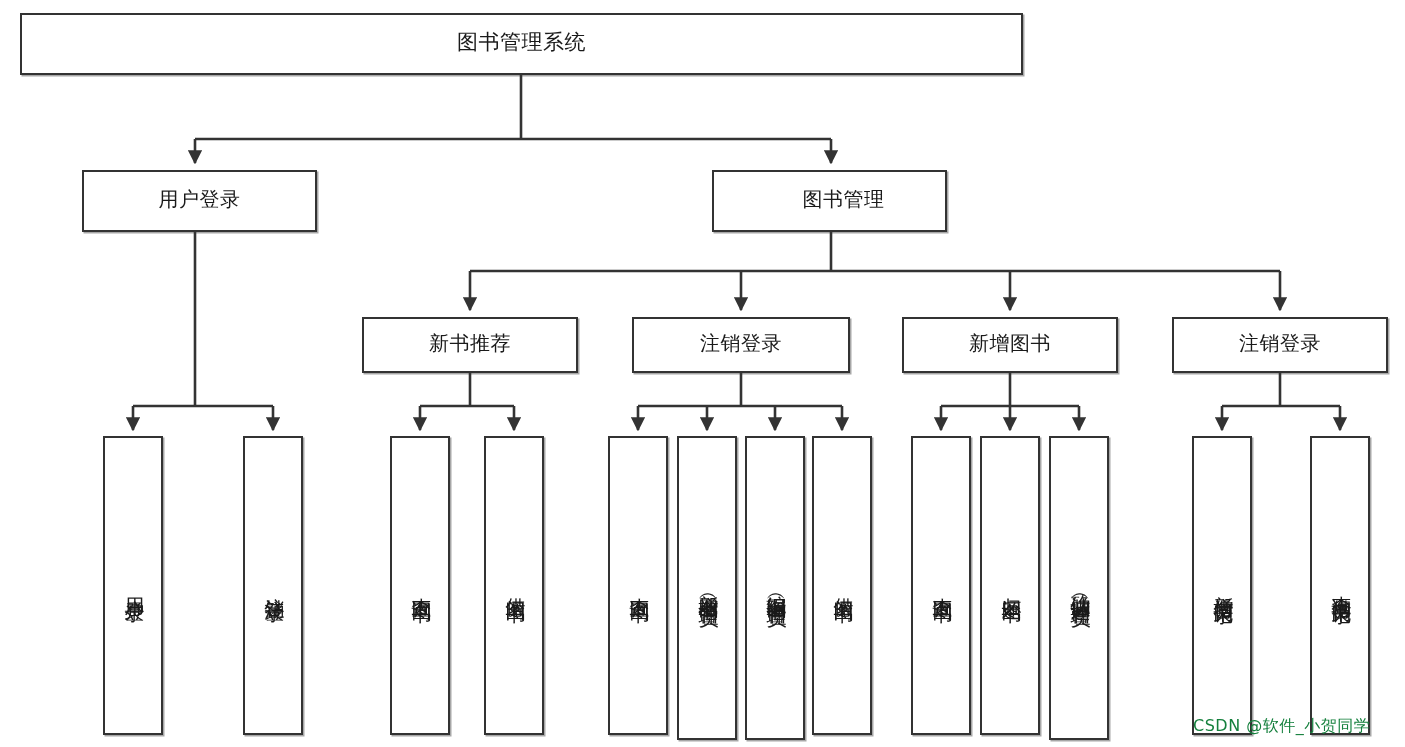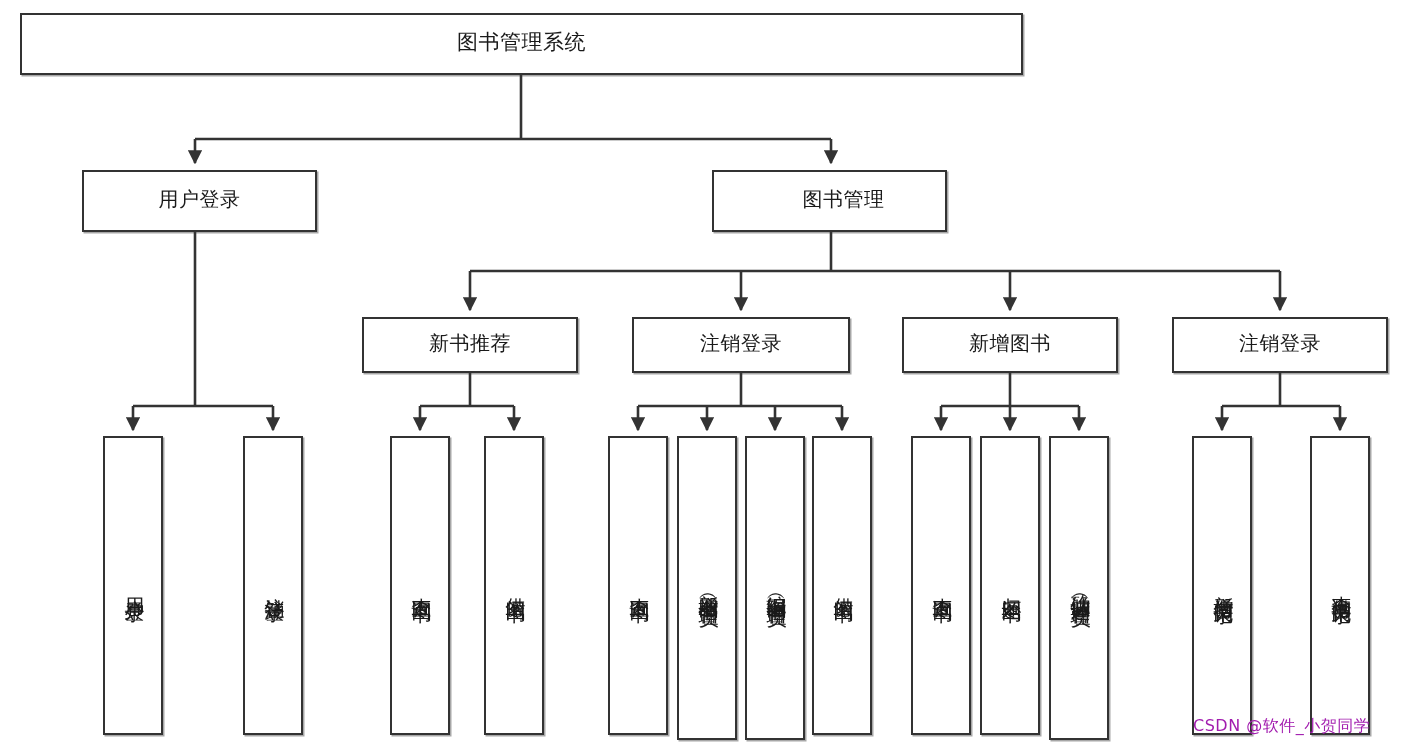--- a/index.html
+++ b/index.html
@@ -49,21 +49,21 @@
     writing-mode: vertical-rl;
     text-orientation: upright;
     white-space: nowrap;
     letter-spacing: 2px;
     line-height: 1;
   }
   .node.root .label { font-size: 21px; }
   .watermark {
     position: absolute;
     font-size: 16px;
-    color: #a21caf;
+    color: #15803d;
     white-space: nowrap;
     letter-spacing: 0.5px;
     font-family: "DejaVu Sans", "Liberation Sans", sans-serif;
   }
 </style>
 </head>
 <body>
 
 <div id="canvas">
 

